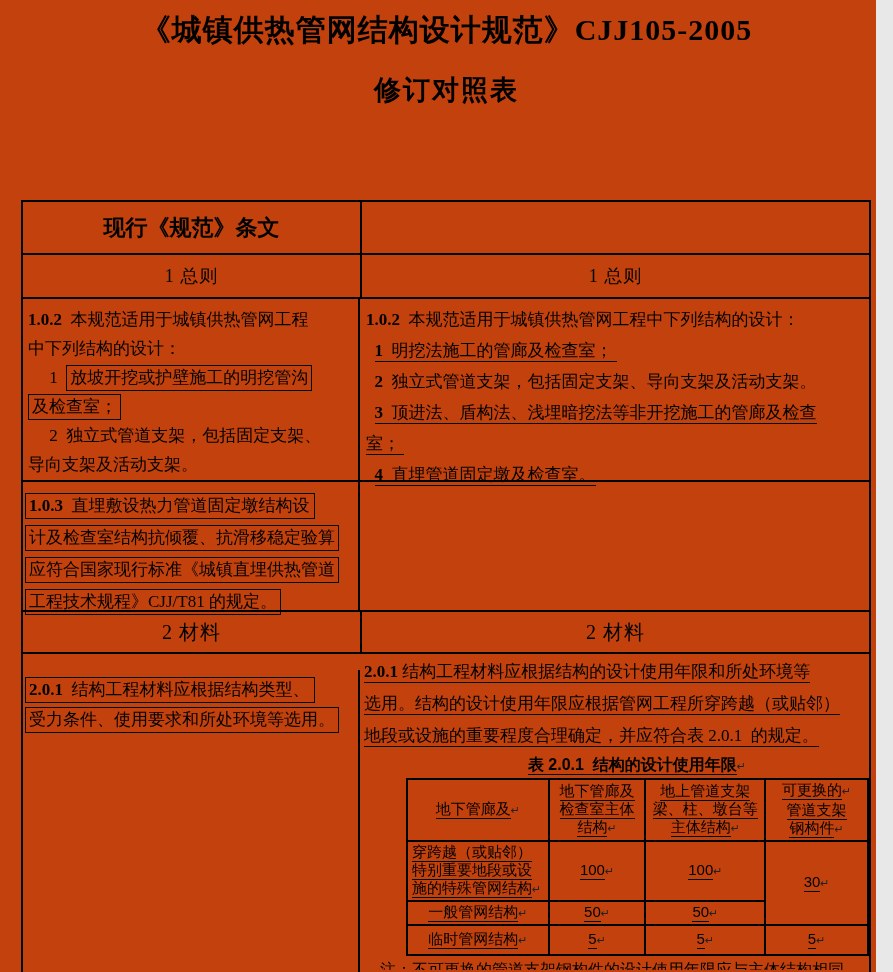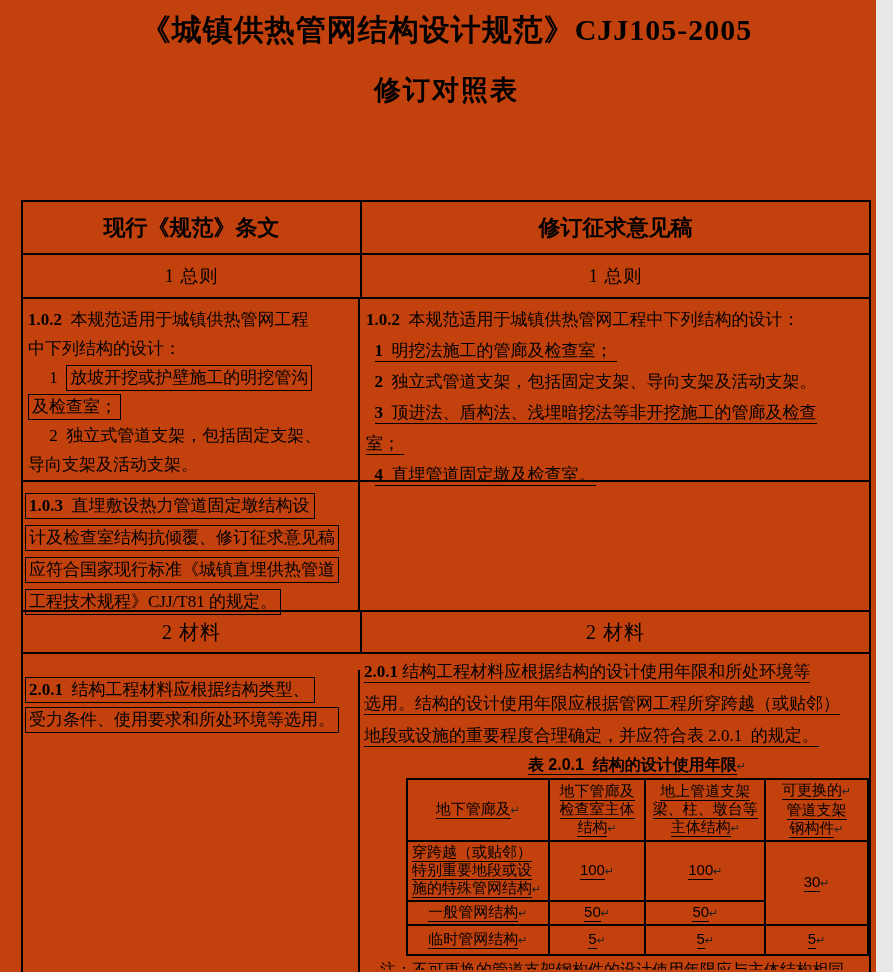--- a/index.html
+++ b/index.html
@@ -53,21 +53,20 @@
 
 <div id="page">
 
   <div class="doc-title">《城镇供热管网结构设计规范》CJJ105-2005</div>
   <div class="doc-subtitle">修订对照表</div>
 
   <div class="otable">
 
     <div class="orow">
       <div class="cl hdr">现行《规范》条文</div>
-      <div class="cr hdr">修订征求意见稿</div>
     </div>
 
     <div class="orow">
       <div class="cl sect">1 总则</div>
       <div class="cr sect">1 总则</div>
     </div>
 
     <div class="orow">
       <div class="cl rich c102l"><span class="seg-b">1.0.2</span><span>  本规范适用于城镇供热管网工程
 中下列结构的设计：
@@ -78,21 +77,21 @@
       <div class="cr rich c102r"><span class="seg-b">1.0.2</span><span>  本规范适用于城镇供热管网工程中下列结构的设计：
   </span><span class="seg-b seg-u">1</span><span class="seg-u">  明挖法施工的管廊及检查室； </span><span>
   </span><span class="seg-b">2</span><span>  独立式管道支架，包括固定支架、导向支架及活动支架。
   </span><span class="seg-b seg-u">3</span><span class="seg-u">  顶进法、盾构法、浅埋暗挖法等非开挖施工的管廊及检查</span><span>
 </span><span class="seg-u">室； </span><span>
   </span><span class="seg-b seg-u">4</span><span class="seg-u">  直埋管道固定墩及检查室。</span></div>
     </div>
 
     <div class="orow">
       <div class="cl rich c103l"><span class="seg-b seg-boxl">1.0.3</span><span class="seg-boxr">  直埋敷设热力管道固定墩结构设</span><span>
-</span><span class="seg-box">计及检查室结构抗倾覆、修订征求意见稿</span><span>
+</span><span class="seg-box">计及检查室结构抗倾覆、抗滑移稳定验算</span><span>
 </span><span class="seg-box">应符合国家现行标准《城镇直埋供热管道</span><span>
 </span><span class="seg-box">工程技术规程》CJJ/T81 的规定。</span></div>
       <div class="cr c103r"></div>
     </div>
 
     <div class="orow">
       <div class="cl sect2">2 材料</div>
       <div class="cr sect2">2 材料</div>
     </div>
 

